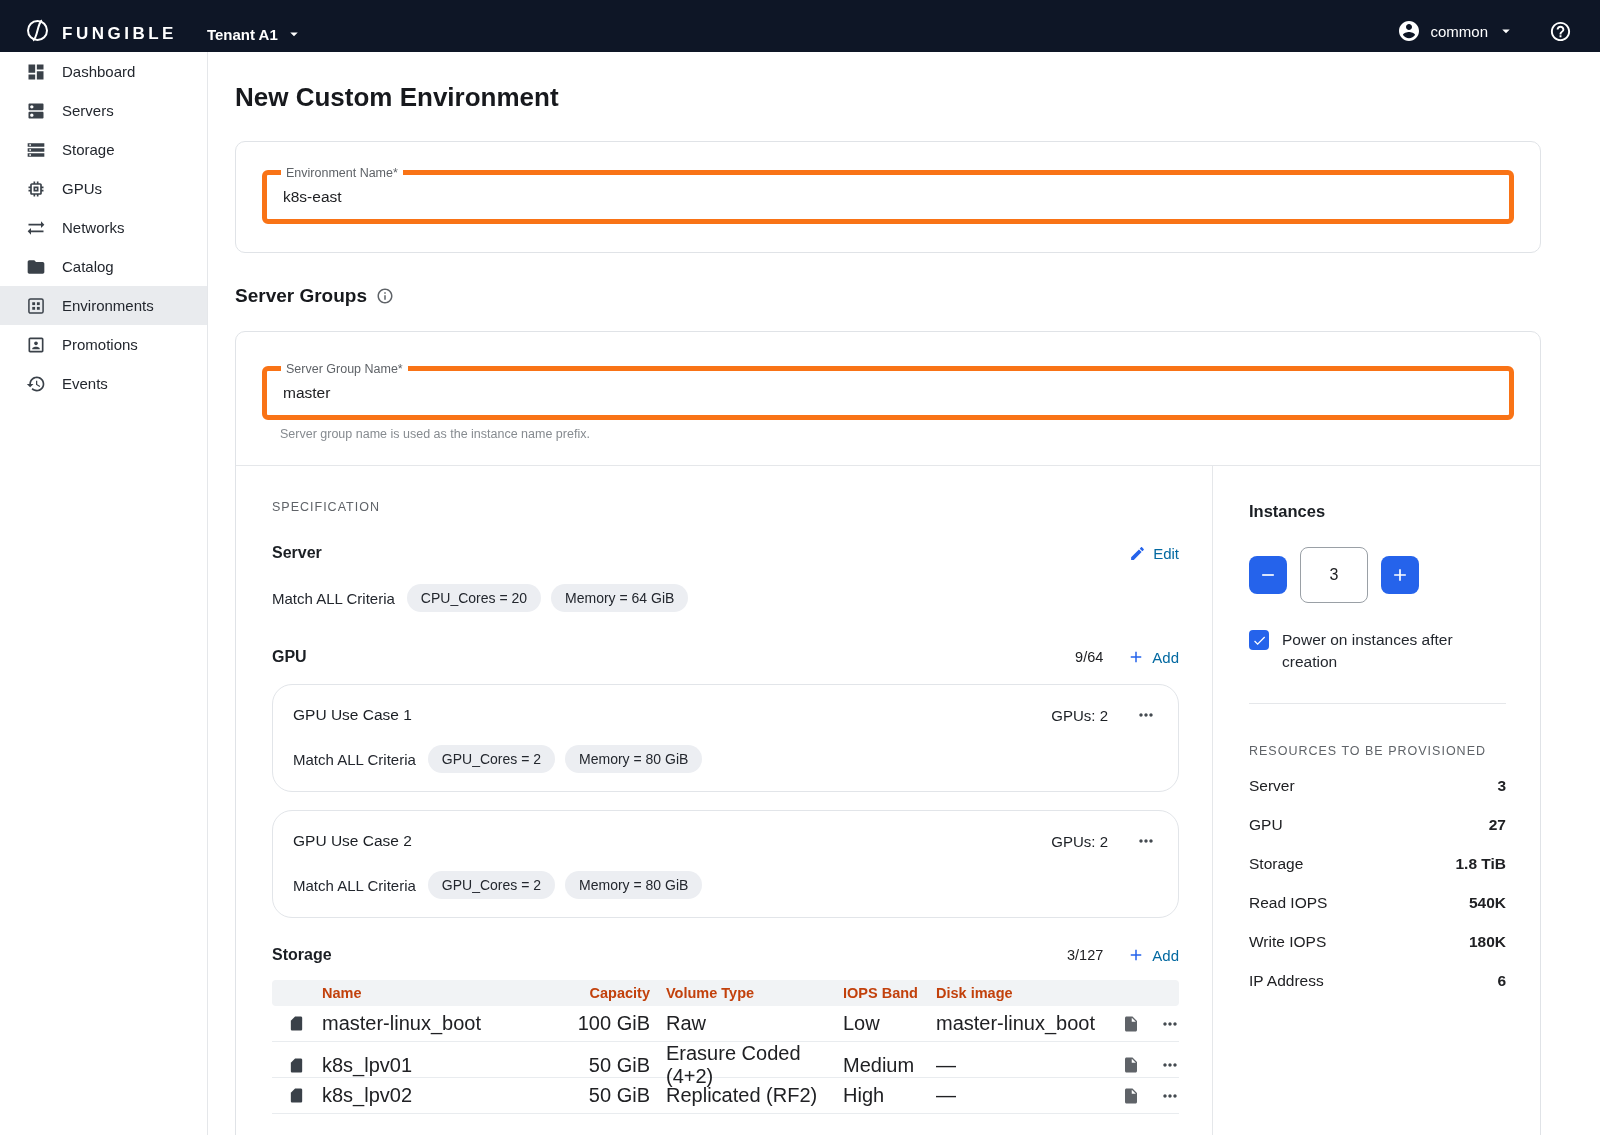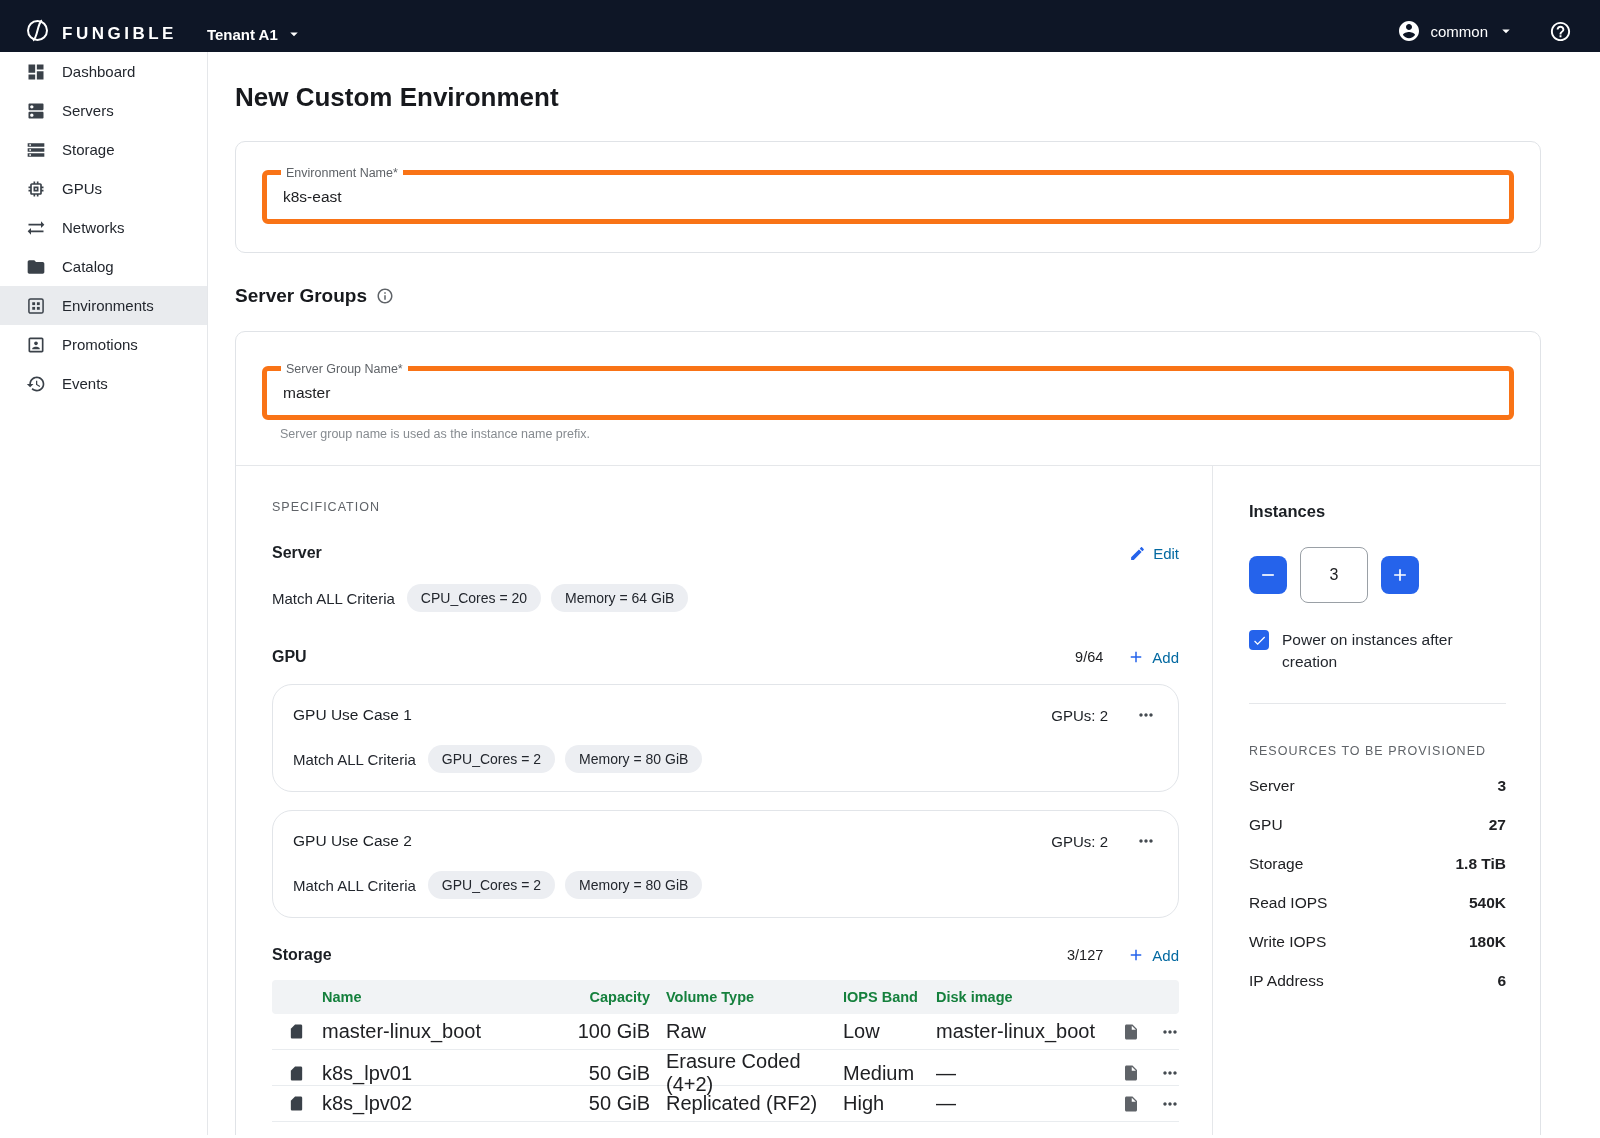--- a/index.html
+++ b/index.html
@@ -59,21 +59,21 @@
   .chip { background:#eceef2; border-radius:16px; padding:6px 14px; font-size:14px; color:#23272e; white-space:nowrap; }
   .gpu-card { border:1px solid #e2e5e9; border-radius:20px; padding:18px 20px; margin-top:18px; }
   .gpu-head { display:flex; align-items:center; justify-content:space-between; }
   .gpu-name { font-size:15.5px; color:#1b1f24; }
   .gpu-right { display:flex; align-items:center; gap:26px; font-size:15px; color:#1b1f24; }
   .gpu-card .match-row { margin-top:18px; }
   
   .table { margin-top:16px; }
   .t-head, .t-row { display:grid; grid-template-columns:50px 214px 114px 193px 93px 186px 36px 1fr;
     align-items:center; }
-  .t-head { height:34px; background:#f1f3f5; border-radius:4px; font-weight:700; font-size:14.5px; color:#15803d; }
+  .t-head { height:26px; background:#f1f3f5; border-radius:4px; font-weight:700; font-size:14.5px; color:#c2410c; }
   .t-row { height:36px; border-bottom:1px solid #e9ecef; font-size:20px; color:#202124; }
   .cell-icon { padding-left:16px; display:flex; }
   .cell-cap { text-align:right; }
   .cell-vol { padding-left:16px; }
   .dots-btn { background:none; border:0; padding:2px; cursor:pointer; display:flex; }
   
   .instances { width:328px; min-width:328px; border-left:1px solid #e5e7ea; padding:36px 34px 0 36px; }
   .instances h3 { font-size:16.5px; font-weight:700; margin:0; color:#1b1f24; }
   .stepper { margin-top:26px; display:flex; align-items:center; gap:13px; }
   .step-btn { width:38px; height:38px; border-radius:8px; background:#2563eb; border:0; cursor:pointer;

